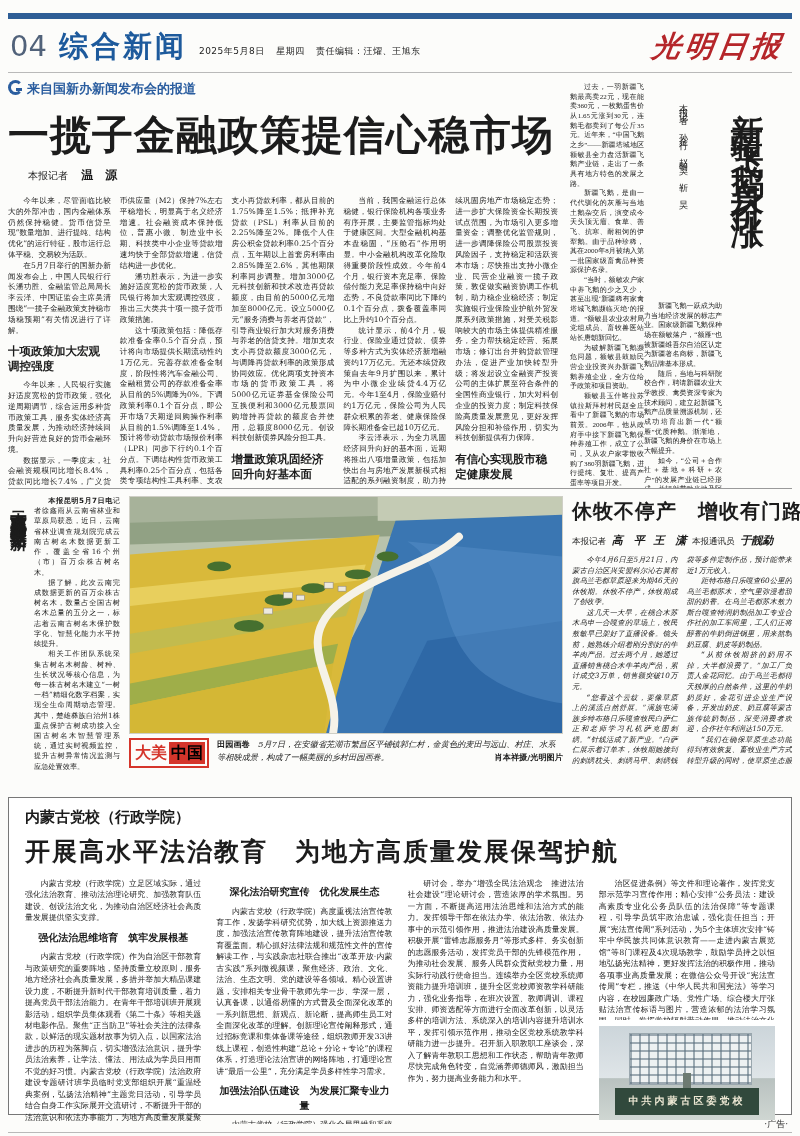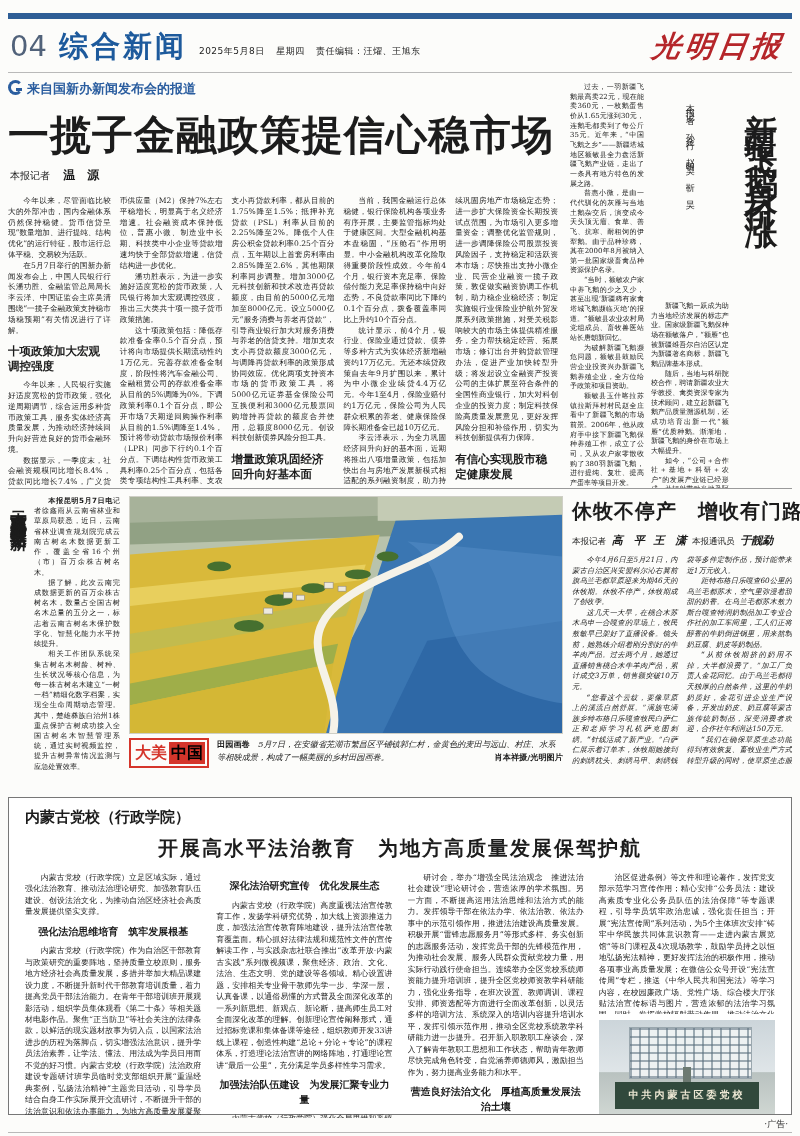--- a/index.html
+++ b/index.html
@@ -26,29 +26,29 @@
   
   .top-section { display:flex; gap:12px; margin-top:7px; height:408px; }
   .main-col { width:550px; }
   .kicker { display:flex; gap:4px; color:#2a5d9f; font-weight:bold;
     font-size:13px; font-family:Liberation Sans, sans-serif; height:20px; }
   .g-icon { width:15px; height:15px; border:3px solid #2a5d9f; border-radius:50%;
     border-right-color:transparent; display:inline-block; position:relative; }
   .g-icon::after { content:""; position:absolute; right:-2px; top:5px; width:6px; height:3px; background:#2a5d9f; }
   .headline1 { font-size:41px; font-weight:bold; letter-spacing:1px; margin:12px 0 8px;
     font-family:"DejaVu Sans","Liberation Sans",sans-serif; line-height:1.15; white-space:nowrap; }
-  .byline1 { font-size:10px; margin:0 0 12px 2px; }
+  .byline1 { font-size:10px; margin:0 0 12px 20px; }
   .byline1 .name { font-size:12px; font-weight:bold; margin-left:10px; }
   .body5 { columns:5; column-gap:9px; height:294px; overflow:hidden;
     font-size:7.6px; line-height:1.42; text-align:justify; }
   .body5 p { text-indent:2em; }
   .body5 .sub { font-size:11.5px; font-weight:bold; line-height:1.3; margin:8px 0 6px;
     text-align:left; break-inside:avoid; font-family:"DejaVu Sans","Liberation Sans",sans-serif; }
   
-  .xinjiang { width:216px; display:flex; gap:7px; padding-top:3px; height:408px; }
+  .xinjiang { width:216px; display:flex; padding-top:3px; height:408px;font-family:Liberation Serif, serif; }
   .xj-col1 { width:74px; font-size:7px; line-height:1.38; text-align:justify; overflow:hidden; }
   .xj-col1 p, .xj-col2 p { text-indent:2em; }
   .xj-mid { width:78px; display:flex; flex-direction:column; }
   .xj-byline { writing-mode:vertical-rl; text-orientation:upright; font-size:9px;
     height:195px; margin:14px auto 10px; letter-spacing:4px; }
   .xj-col2 { flex:1; font-size:7px; line-height:1.38; text-align:justify; overflow:hidden; }
   .xj-title { writing-mode:vertical-rl; text-orientation:upright; font-size:33px;
     font-weight:bold; letter-spacing:17px; margin:4px 2px 0 2px; line-height:1.4; }
   
   .mid-section { display:flex; gap:9px; border-top:1px solid #9a9a9a; 
@@ -74,21 +74,21 @@
   .xm-headline { font-size:20px; font-weight:bold; letter-spacing:1px; margin:2px 0 8px;
     font-family:"DejaVu Sans","Liberation Sans",sans-serif; white-space:nowrap; }
   .xm-byline { font-size:8.5px; margin-bottom:7px; }
   .xm-byline .name { font-size:11px; font-weight:bold; font-style:italic; margin:0 3px; }
   .xm-body { columns:2; column-gap:9px; height:226px; overflow:hidden; font-size:7.3px;
     line-height:1.45; text-align:justify;font-style:italic; }
   .xm-body p { text-indent:2em; }
   
   .ad-box { border:1px solid #777; margin-top:24px; padding:10px 16px 8px; height:318px; background:#fff; }
   .ad-kicker { font-size:15px; font-weight:bold; font-family:"DejaVu Sans","Liberation Sans",sans-serif; }
-  .ad-headline { text-align:center; font-size:20px; font-weight:bold; margin:8px 0 10px; letter-spacing:2px; }
+  .ad-headline { text-align:left; font-size:25px; font-weight:bold; margin:8px 0 10px; letter-spacing:2px; }
   .ad-cols { display:flex; gap:15px; }
   .ad-col { flex:1; font-size:7.9px; line-height:1.45; text-align:justify; height:246px; overflow:hidden; }
   .ad-col p { text-indent:2em; }
   .ad-col .sub { text-align:center; font-weight:bold; font-size:10px; margin:7px 0 6px;
     font-family:"DejaVu Sans","Liberation Sans",sans-serif; }
   .col4-text { height:142px; overflow:hidden; }
   .building { margin-top:6px; width:100%; height:94px; position:relative;
     background:linear-gradient(#ccd5da 0%, #dfe5e8 55%, #b9c2c0 56%, #cfd6d2 100%); overflow:hidden; }
   .bldg { position:absolute; left:17%; right:13%; top:7%; height:56%;
     background-color:#eef1f2;
@@ -146,21 +146,21 @@
         <p>统计显示，前4个月，银行业、保险业通过贷款、债券等多种方式为实体经济新增融资约17万亿元。无还本续贷政策自去年9月扩围以来，累计为中小微企业续贷4.4万亿元。今年1至4月，保险业赔付约1万亿元，保险公司为人民群众积累的养老、健康保险保障长期准备金已超10万亿元。</p>
         <p>李云泽表示，为全力巩固经济回升向好的基本面，近期将推出八项增量政策，包括加快出台与房地产发展新模式相适配的系列融资制度，助力持续巩固房地产市场稳定态势；进一步扩大保险资金长期投资试点范围，为市场引入更多增量资金；调整优化监管规则，进一步调降保险公司股票投资风险因子，支持稳定和活跃资本市场；尽快推出支持小微企业、民营企业融资一揽子政策，敦促做实融资协调工作机制，助力稳企业稳经济；制定实施银行业保险业护航外贸发展系列政策措施，对受关税影响较大的市场主体提供精准服务，全力帮扶稳定经营、拓展市场；修订出台并购贷款管理办法，促进产业加快转型升级；将发起设立金融资产投资公司的主体扩展至符合条件的全国性商业银行，加大对科创企业的投资力度；制定科技保险高质量发展意见，更好发挥风险分担和补偿作用，切实为科技创新提供有力保障。</p>
         <div class="sub">有信心实现股市稳定健康发展</div>
 
       </div>
     </div>
 
     <aside class="xinjiang">
       <div class="xj-col1">
         <p>过去，一羽新疆飞鹅最高卖22元，现在能卖360元，一枚鹅蛋售价从1.65元涨到30元，连鹅毛都卖到了每公斤35元。近年来，“中国飞鹅之乡”——新疆塔城地区额敏县全力盘活新疆飞鹅产业链，走出了一条具有地方特色的发展之路。</p>
-        <p>普惠小微，是由一代代驯化的灰雁与当地土鹅杂交后，演变成今天头顶无瘤、食草、善飞、抗寒、耐粗饲的伊犁鹅。由于品种珍稀，其在2000年8月被纳入第一批国家级畜禽品种资源保护名录。</p>
+        <p>新疆飞鹅，是由一代代驯化的灰雁与当地土鹅杂交后，演变成今天头顶无瘤、食草、善飞、抗寒、耐粗饲的伊犁鹅。由于品种珍稀，其在2000年8月被纳入第一批国家级畜禽品种资源保护名录。</p>
         <p>“当时，额敏农户家中养飞鹅的少之又少，甚至出现‘新疆稀有家禽塔城飞鹅濒临灭绝’的报道。”额敏县农业农村局党组成员、畜牧兽医站站长唐朝新回忆。</p>
         <p>为破解新疆飞鹅濒危问题，额敏县鼓励民营企业投资兴办新疆飞鹅养殖企业，全方位给予政策和项目资助。</p>
         <p>额敏县玉什喀拉苏镇拉斯拜村村民赵全庄看中了新疆飞鹅的市场前景。2006年，他从政府手中接下新疆飞鹅保种养殖工作，成立了公司，又从农户家零散收购了380羽新疆飞鹅，进行提纯、复壮、提高产蛋率等项目开发。</p>
 
       </div>
       <div class="xj-mid">
         <div class="xj-byline">本报记者　孙金行　赵明昊　靳　昊</div>
         <div class="xj-col2">
           <p>新疆飞鹅一跃成为助力当地经济发展的标志产业。国家级新疆飞鹅保种场在额敏落户，“额雁”也被新疆维吾尔自治区认定为新疆著名商标，新疆飞鹅品牌基本形成。</p>
           <p>随后，当地与科研院校合作，聘请新疆农业大学教授、禽类资深专家为技术顾问，建立起新疆飞鹅产品质量溯源机制，还成功培育出新一代“额雁”优质种鹅。渐渐地，新疆飞鹅的身价在市场上大幅提升。</p>
@@ -255,21 +255,20 @@
         <p>内蒙古党校（行政学院）作为自治区干部教育与政策研究的重要阵地，坚持质量立校原则，服务地方经济社会高质量发展，多措并举加大精品课建设力度，不断提升新时代干部教育培训质量，着力提高党员干部法治能力。在青年干部培训班开展观影活动，组织学员集体观看《第二十条》等相关题材电影作品。聚焦“正当防卫”等社会关注的法律条款，以鲜活的现实题材故事为切入点，以国家法治进步的历程为落脚点，切实增强法治意识，提升学员法治素养，让学法、懂法、用法成为学员日用而不觉的好习惯。内蒙古党校（行政学院）法治政府建设专题研讨班学员临时党支部组织开展“重温经典案例，弘扬法治精神”主题党日活动，引导学员结合自身工作实际展开交流研讨，不断提升干部的法治意识和依法办事能力，为地方高质量发展凝聚法治力量。组织培训班全体学员及公务员培训部部分教师参加呼和浩特市中级人民法院现场教学活动，生动阐述坚持依法行政、确保行政程序与行政性规范合法的重要性，强化领导干部的法治素养，提升运用法治思维处理行政问题的能力。</p>
       </div>
       <div class="ad-col">
         <div class="sub">深化法治研究宣传　优化发展生态</div>
         <p>内蒙古党校（行政学院）高度重视法治宣传教育工作，发扬学科研究优势，加大线上资源推送力度，加强法治宣传教育阵地建设，提升法治宣传教育覆盖面。精心抓好法律法规和规范性文件的宣传解读工作，与实践杂志社联合推出“改革开放·内蒙古实践”系列微视频课，聚焦经济、政治、文化、法治、生态文明、党的建设等各领域。精心设置讲题，安排相关专业骨干教师先学一步、学深一层，认真备课，以通俗易懂的方式普及全面深化改革的一系列新思想、新观点、新论断，提高师生员工对全面深化改革的理解。创新理论宣传阐释形式，通过招标竞课和集体备课等途径，组织教师开发33讲线上课程，创造性构建“总论＋分论＋专论”的课程体系，打造理论法治宣讲的网络阵地，打通理论宣讲“最后一公里”，充分满足学员多样性学习需求。</p>
         <div class="sub">加强法治队伍建设　为发展汇聚专业力量</div>
         <p>内蒙古党校（行政学院）强化全局思维和系统思维，加强法治教育队伍建设，以高度自觉为自治区党委工作大局服务。一方面，积极推动与国内外高校、科研机构以及法律实务部门的交流合作，拓宽法治人才培养渠道，组织教师参加“营造良好法治环境，推进法治经济建设”理论</p>
       </div>
       <div class="ad-col">
         <p>研讨会，举办“增强全民法治观念　推进法治社会建设”理论研讨会，营造浓厚的学术氛围。另一方面，不断提高运用法治思维和法治方式的能力。发挥领导干部在依法办学、依法治教、依法办事中的示范引领作用，推进法治建设高质量发展。积极开展“雷锋志愿服务月”等形式多样、务实创新的志愿服务活动，发挥党员干部的先锋模范作用，为推动社会发展、服务人民群众贡献党校力量，用实际行动践行使命担当。连续举办全区党校系统师资能力提升培训班，提升全区党校师资教学科研能力，强化业务指导，在班次设置、教师调训、课程安排、师资选配等方面进行全面改革创新，以灵活多样的培训方法、系统深入的培训内容提升培训水平，发挥引领示范作用，推动全区党校系统教学科研能力进一步提升。召开新入职教职工座谈会，深入了解青年教职工思想和工作状态，帮助青年教师尽快完成角色转变，自觉涵养师德师风，激励担当作为，努力提高业务能力和水平。</p>
-        <div class="sub">营造良好法治文化　厚植高质量发展法治土壤</div>
 
       </div>
       <div class="ad-col">
         <div class="col4-text">
           <p><span>治区促进条例》等文件和理论著作，发挥党支部示范学习宣传作用；精心安排“公务员法：建设高素质专业化公务员队伍的法治保障”等专题课程，引导学员筑牢政治忠诚，强化责任担当；开展“宪法宣传周”系列活动，为5个主体班次安排“铸牢中华民族共同体意识教育——走进内蒙古展览馆”等8门课程及4次现场教学，鼓励学员持之以恒地弘扬宪法精神，更好发挥法治的积极作用，推动各项事业高质量发展；在微信公众号开设“宪法宣传周”专栏，推送《中华人民共和国宪法》等学习内容，在校园廉政广场、党性广场、综合楼大厅张贴法治宣传标语与图片，营造浓郁的法治学习氛围。同时，发挥党校辐射带动作用，推动法治文化向更广范围普及，组织学员开展法治文化社会实践活动，深入社区、乡村、企业，通过发放宣传资料、举办法律讲座、提供法律咨询等方式，将法治文化传播到基层，形成各界共同参与法治文化建设的良好局面。</span></p>
         </div>
         <div class="building">
           <div class="bldg"></div>
           <div class="statue"></div>
           <div class="gate">中共内蒙古区委党校</div>

